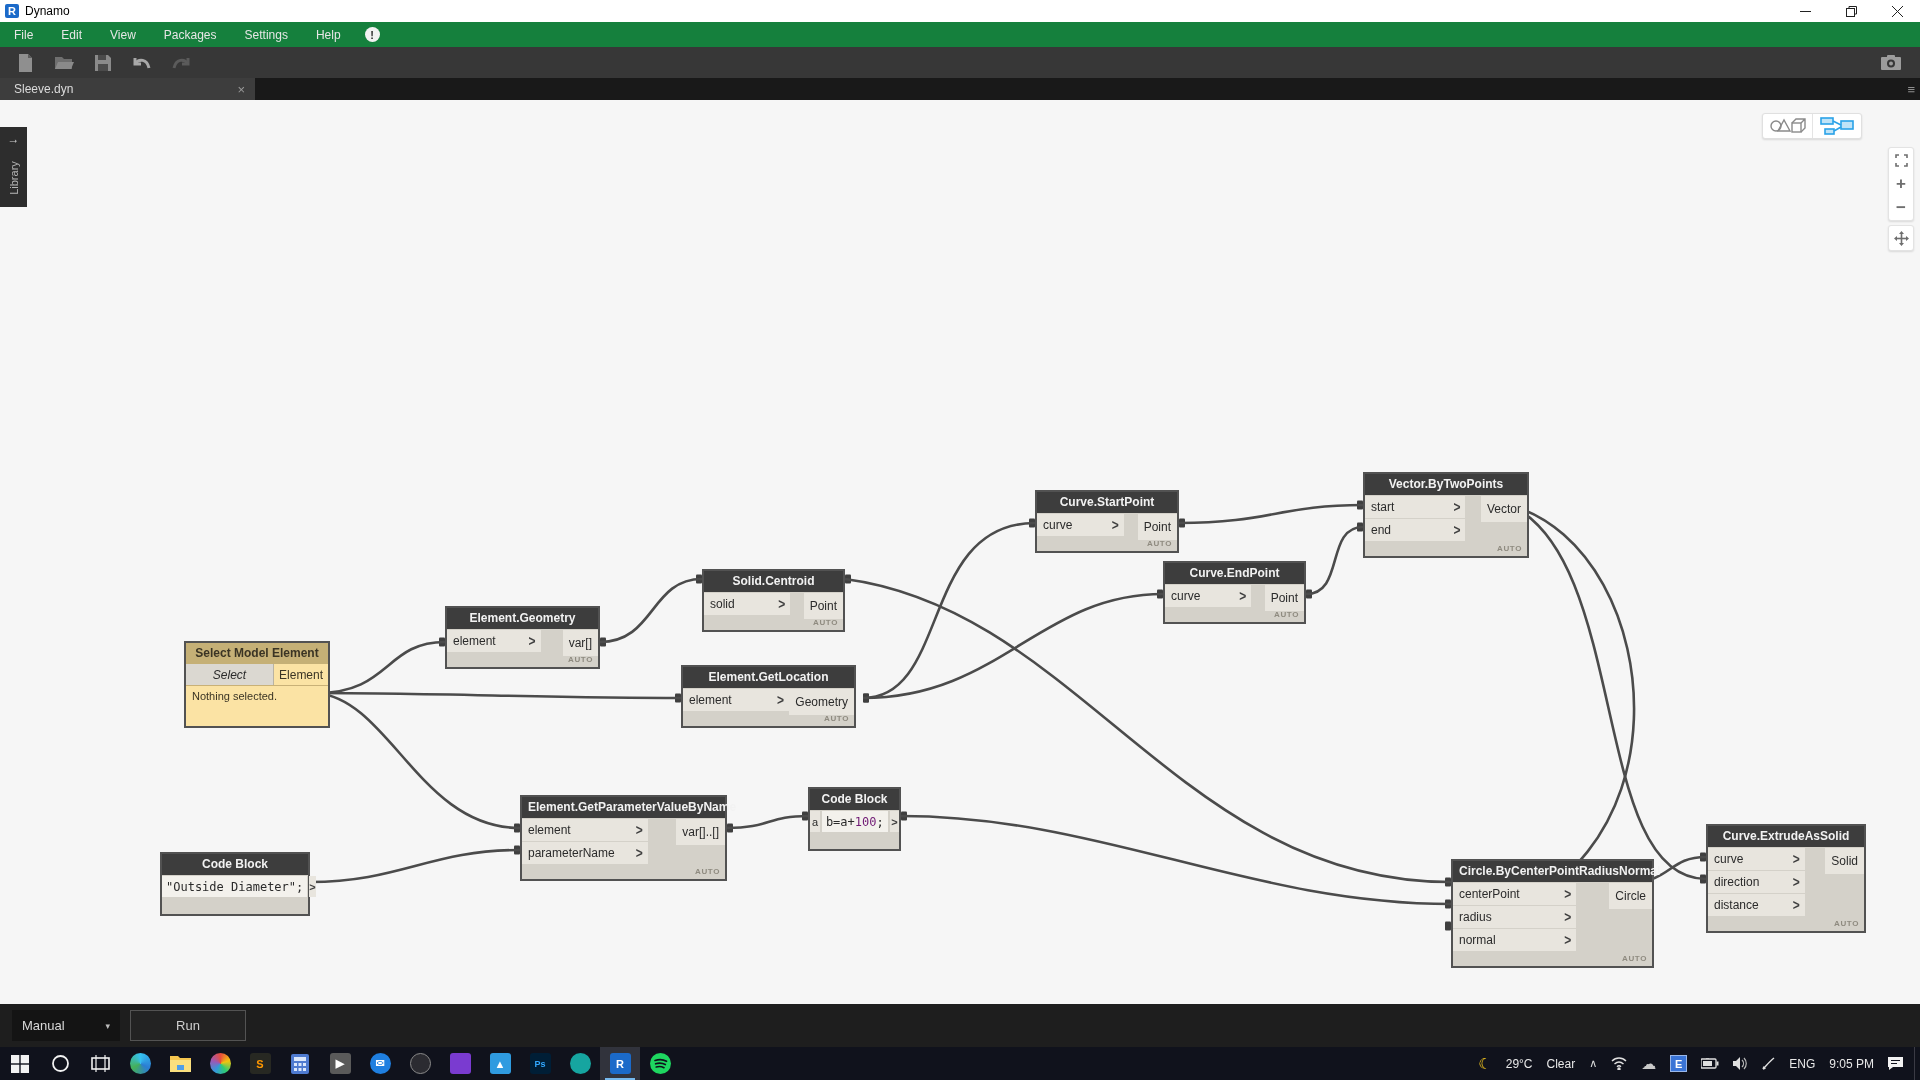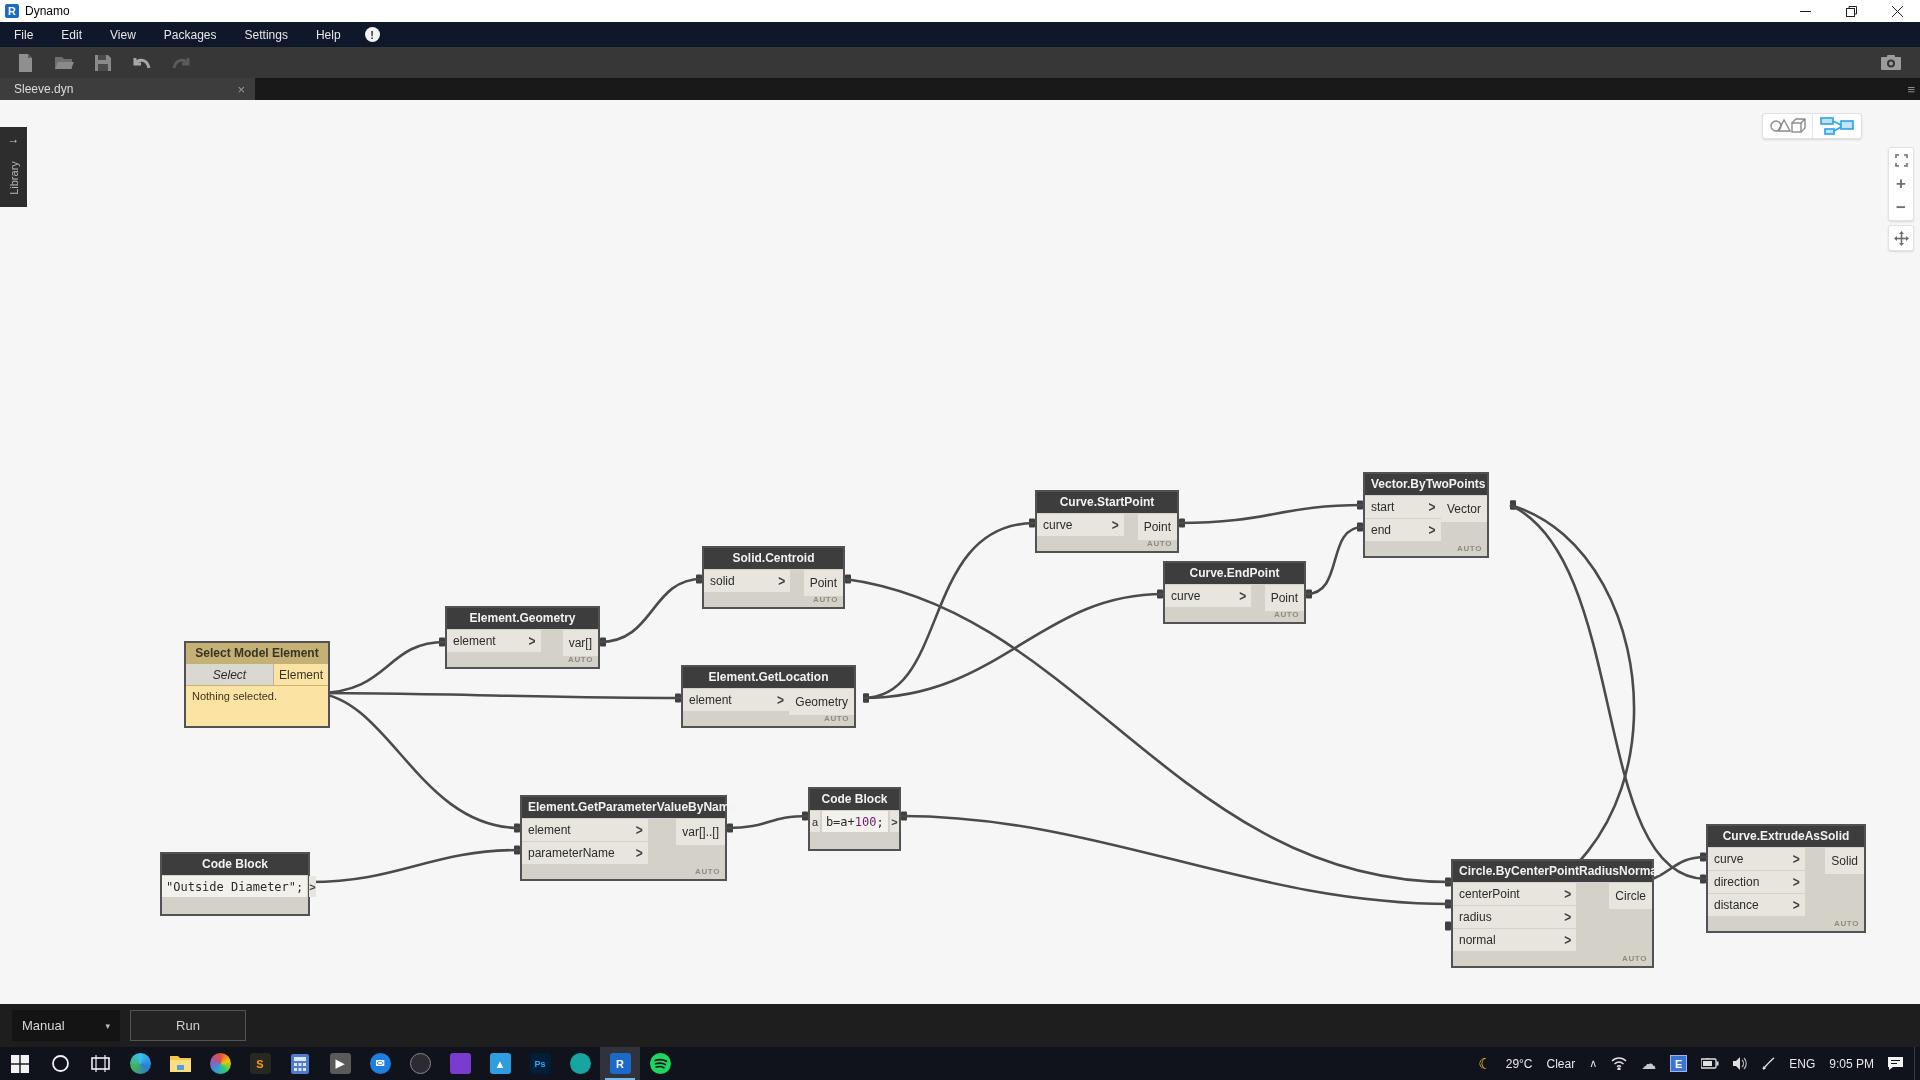--- a/index.html
+++ b/index.html
@@ -8,21 +8,21 @@
 
   
   .titlebar { height:22px; background:#ffffff; display:flex; align-items:center; color:#000; font-size:12px; }
   .app-logo { width:14px; height:14px; margin:0 6px 0 5px; background:#1b6ac9; color:#fff;
     font-weight:bold; font-size:11px; display:flex; align-items:center; justify-content:center; border-radius:2px; }
   .win-controls { margin-left:auto; display:flex; height:100%; }
   .win-btn { width:46px; height:100%; display:flex; align-items:center; justify-content:center;
     color:#222; font-size:12px; }
   .win-btn svg { display:block; }
 
-  .menubar { height:25px; background:#0f172a; display:flex; align-items:center; color:#e6e6e6; font-size:12px; }
+  .menubar { height:25px; background:#15803d; display:flex; align-items:center; color:#e6e6e6; font-size:12px; }
   .menu-item { padding:0 14px; height:100%; display:flex; align-items:center; cursor:default; }
   .alert-ico { width:15px; height:15px; border-radius:50%; background:#f2f2f2; color:#2d2d2d;
     font-weight:bold; font-size:11px; display:flex; align-items:center; justify-content:center; margin-left:10px; }
 
   .toolbar { height:31px; background:#373737; display:flex; align-items:center; padding-left:10px; }
   .tool-ico { width:30px; height:24px; display:flex; align-items:center; justify-content:center; margin-right:9px; }
   .toolbar .spacer { flex:1; }
   .cam-ico { margin-right:14px; }
 
   .tabstrip { height:22px; background:#191919; display:flex; align-items:center; }
@@ -261,37 +261,37 @@
         <div class="sel-msg">Nothing selected.</div>
       </div>
       <div class="dnode" style="left: 445px; top: 506px; width: 155px;">
         <div class="node-hd">Element.Geometry</div>
         <div class="prow">
           <div class="pin">element<span class="chev">&gt;</span></div>
           <div class="pout">var[]</div>
         </div>
         <div class="node-ft">AUTO</div>
       </div>
-      <div class="dnode" style="left: 702px; top: 446px; width: 143px;">
+      <div class="dnode" style="left: 702px; top: 469px; width: 143px;">
         <div class="node-hd">Solid.Centroid</div>
         <div class="prow">
           <div class="pin">solid<span class="chev">&gt;</span></div>
           <div class="pout">Point</div>
         </div>
         <div class="node-ft">AUTO</div>
       </div>
       <div class="dnode" style="left: 1035px; top: 390px; width: 144px;">
         <div class="node-hd">Curve.StartPoint</div>
         <div class="prow">
           <div class="pin">curve<span class="chev">&gt;</span></div>
           <div class="pout">Point</div>
         </div>
         <div class="node-ft">AUTO</div>
       </div>
-      <div class="dnode" style="left: 1363px; top: 372px; width: 126px;">
+      <div class="dnode" style="left: 1363px; top: 372px; width: 166px;">
         <div class="node-hd">Vector.ByTwoPoints</div>
         <div class="prow">
           <div class="pin">start<span class="chev">&gt;</span></div>
           <div class="pout">Vector</div>
         </div>
         <div class="prow">
           <div class="pin">end<span class="chev">&gt;</span></div>
         </div>
         <div class="node-ft">AUTO</div>
       </div>

